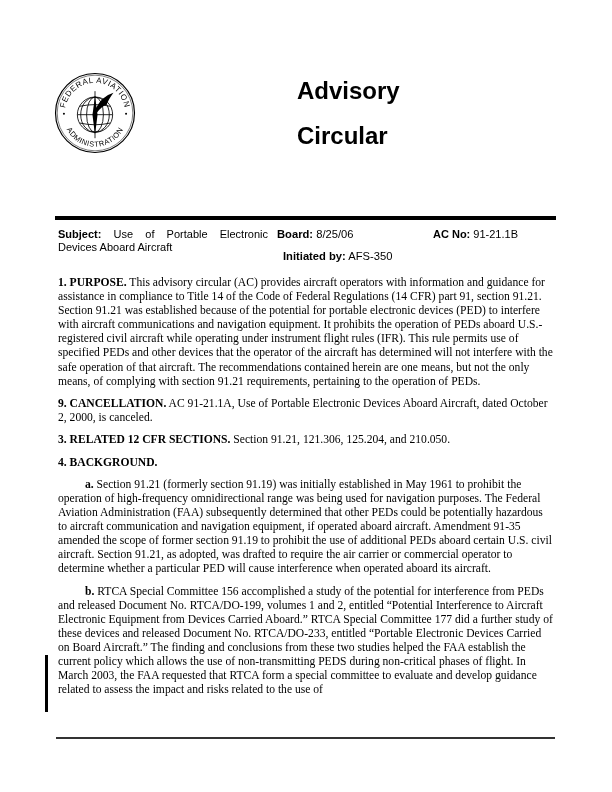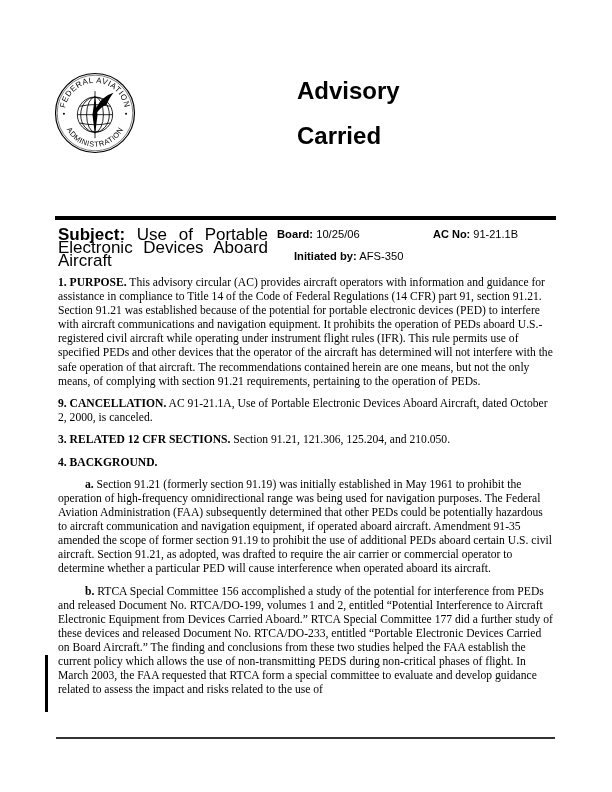--- a/index.html
+++ b/index.html
@@ -4,21 +4,21 @@
 <style>
   html, body { margin:0; padding:0; background:#ffffff; }
   body { width:612px; height:792px; position:relative; overflow:hidden; color:#000; }
   .serif { font-family: "Liberation Serif", "DejaVu Serif", serif; }
   .sans { font-family: "Liberation Sans", "DejaVu Sans", sans-serif; }
   #seal { position:absolute; left:53px; top:71px; width:84px; height:84px; }
   #title { position:absolute; left:297px; top:68px; font-weight:bold; font-size:24px; line-height:45px; }
   #rule-top { position:absolute; left:55px; top:216px; width:501px; height:4px; background:#000; }
   #subject { left:58px; width:210px; text-align:justify; text-align-last:left; }
   #date { left:277px; }
-  #initiated { left:294px; top:250px; }
+  #initiated { left:283px; top:250px; }
   #acno { left:433px; }
   .lbl { font-weight:bold; }
   #body { position:absolute; left:58px; top:276px; width:496px; font-size:11.6px; line-height:14.1px; }
   #body p { margin:0 0 8.2px 0; }
   .b { font-weight:bold; }
   .ind { text-indent:27px; }
   #changebar { position:absolute; left:45px; top:655px; width:3px; height:57px; background:#000; }
   #rule-bottom { position:absolute; left:56px; top:737px; width:499px; height:1.5px; background:#333; }
 </style>
 </head>
@@ -47,32 +47,32 @@
     <path d="M 32 42 Q 50 38 68 42"></path>
     <path d="M 32 62 Q 50 66 68 62"></path>
     <line x1="50" y1="24" x2="50" y2="80"></line>
   </g>
   <path d="M 50 46 Q 58 30 72 26 Q 66 34 64 40 Q 58 42 52 50 Z" fill="#000"></path>
   <path d="M 47 52 L 50 30 L 53 52 L 50 76 Z" fill="#000"></path>
 </svg>
 
 <div id="title" class="sans">
   <div>Advisory</div>
-  <div>Carried</div>
+  <div>Circular</div>
 </div>
 
 <div id="rule-top"></div>
 
-<div id="subject" class="sans" style="position:absolute;top:228px;font-size:17px;line-height:13px;">
+<div id="subject" class="sans" style="position:absolute;top:228px;font-size:11px;line-height:13px;">
   <span class="lbl">Subject:</span>
   <span>Use of Portable Electronic Devices Aboard Aircraft</span>
 </div>
 <div id="date" class="sans" style="position:absolute;top:228px;font-size:11.2px;line-height:13px;">
   <span class="lbl">Board:</span>
-  <span>10/25/06</span>
+  <span>8/25/06</span>
 </div>
 <div id="initiated" class="sans" style="position:absolute;font-size:11.2px;line-height:13px;">
   <span class="lbl">Initiated by:</span>
   <span>AFS-350</span>
 </div>
 <div id="acno" class="sans" style="position:absolute;top:228px;font-size:11px;line-height:13px;">
   <span class="lbl">AC No:</span>
   <span>91-21.1B</span>
 </div>
 

